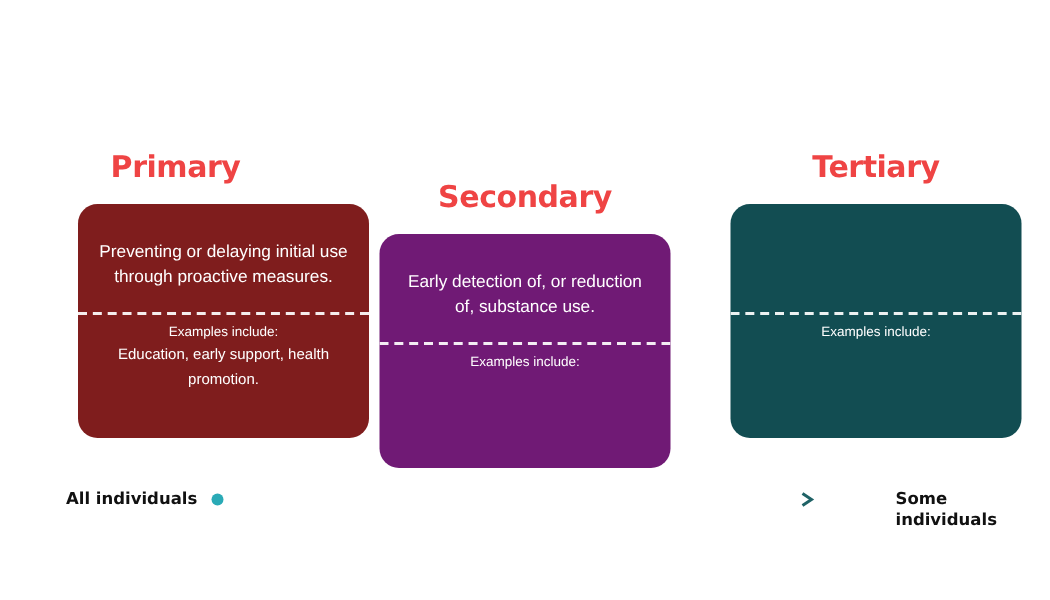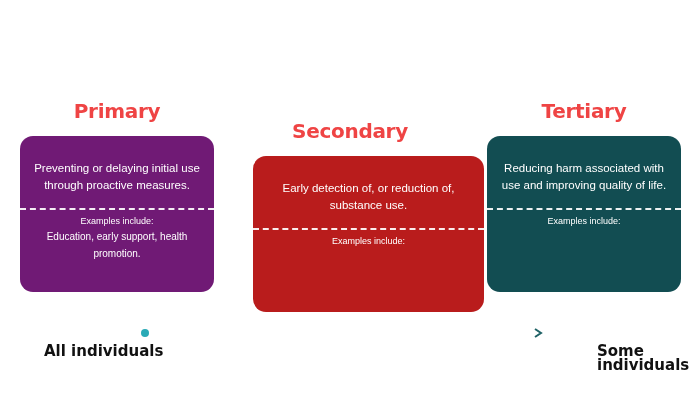--- a/index.html
+++ b/index.html
@@ -24,57 +24,56 @@
   .divider {
     position: absolute; top: 72px; left: 0; right: 0; height: 0;
     border-top: 2px dashed rgba(255,255,255,0.92);
   }
   .card-bottom {
     position: absolute; top: 78px; left: 0; right: 0; text-align: center; padding: 0 8px;
   }
   .ex-label { font-size: 9px; font-weight: normal; line-height: 14px; }
   .ex-text { font-size: 10px; line-height: 17px; }
   .axis-label {
-    position: absolute; top: 344px; font-size: 15px; font-weight: bold; color: #111111;
+    position: absolute; top: 326px; font-size: 11px; font-weight: bold; color: #111111;
     font-family: "DejaVu Sans", sans-serif; line-height: 14px;
   }
   #axis-svg { position: absolute; left: 0; top: 320px; }
 </style>
 </head>
 <body>
 
 <div>
 
   <div class="col" style="left:20px;">
     <div class="col-title">Primary</div>
-    <div class="card" style="background:#701a75;">
+    <div class="card" style="background:#7f1d1d;margin-left:32px;">
       <div class="card-top">Preventing or delaying initial use through proactive measures.</div>
       <div class="divider"></div>
       <div class="card-bottom">
         <div class="ex-label">Examples include:</div>
         <div class="ex-text">Education, early support, health promotion.</div>
       </div>
     </div>
   </div>
 
   <div class="col" style="left:253px;margin-top:20px;">
     <div class="col-title">Secondary</div>
-    <div class="card" style="background:#b91c1c;padding-left:37px;">
+    <div class="card" style="background:#701a75;">
       <div class="card-top">Early detection of, or reduction of, substance use.</div>
       <div class="divider"></div>
       <div class="card-bottom">
         <div class="ex-label">Examples include:</div>
       </div>
     </div>
   </div>
 
   <div class="col" style="left:487px;">
     <div class="col-title">Tertiary</div>
     <div class="card" style="background:#124d52;">
-      <div class="card-top">Reducing harm associated with use and improving quality of life.</div>
       <div class="divider"></div>
       <div class="card-bottom">
         <div class="ex-label">Examples include:</div>
       </div>
     </div>
   </div>
 
   <div class="axis-label" style="left:44px;">All individuals</div>
   <svg id="axis-svg" width="700" height="30">
     <defs>

